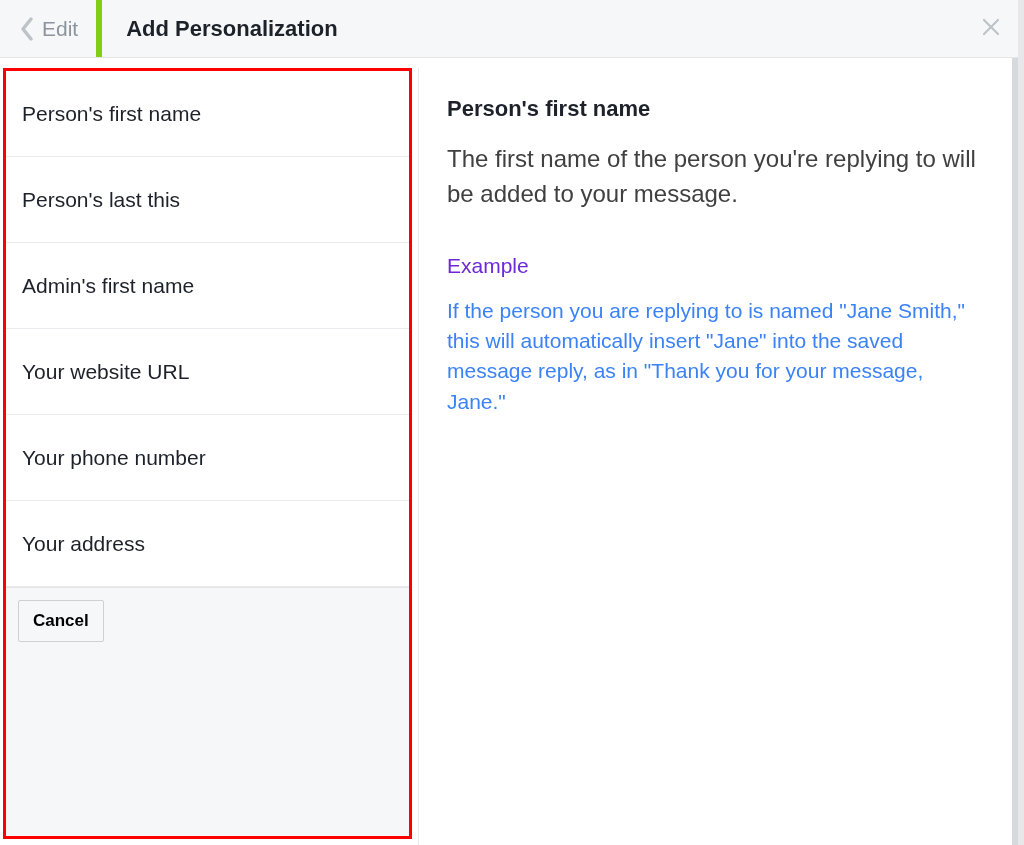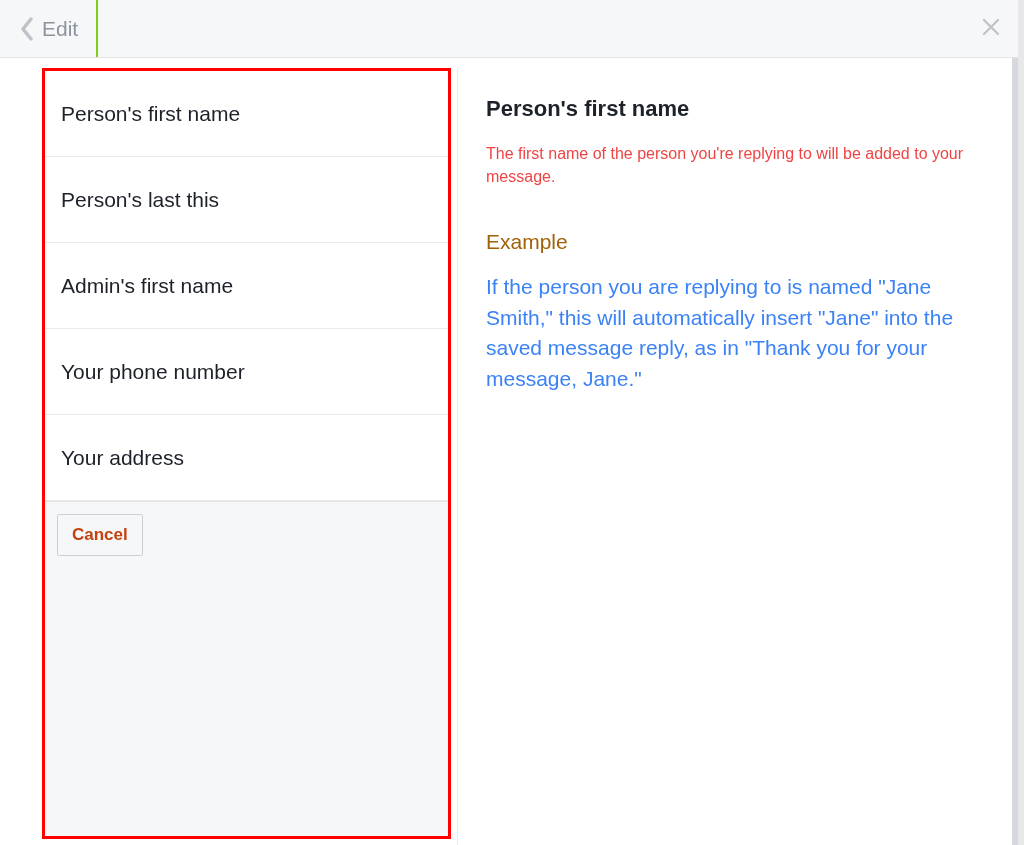--- a/index.html
+++ b/index.html
@@ -27,21 +27,21 @@
       height: 58px;
       border-bottom: 1px solid #e5e5e5;
       background: #f6f7f9;
       position: relative;
     }
     .back-button {
       display: flex;
       align-items: center;
       height: 100%;
       padding: 0 18px 0 20px;
-      border-right: 2px solid #84cc16;
+      border-right: 6px solid #84cc16;
       cursor: pointer;
       text-align: right;
     }
     .chevron-left {
       width: 14px;
       height: 24px;
       display: inline-block;
       margin-right: 8px;
     }
     .chevron-left svg {
@@ -73,21 +73,20 @@
       justify-content: center;
     }
     .close-button svg {
       width: 20px;
       height: 20px;
     }
     .body {
       display: flex;
       height: calc(100% - 58px);
       position: relative;
-      padding-left: 39px;
     }
     .left-panel {
       width: 418px;
       display: flex;
       flex-direction: column;
       position: relative;
     }
     .list-wrapper {
       border: 3px solid #ff0000;
       margin: 10px 6px 6px 3px;
@@ -120,44 +119,44 @@
       display: flex;
       align-items: flex-start;
     }
     .cancel-button {
       background: #f6f7f9;
       border: 1px solid #ced0d4;
       border-radius: 2px;
       padding: 10px 14px;
       font-size: 17px;
       font-weight: 700;
-      color: #c2410c;
+      color: #000000;
       cursor: pointer;
     }
     .right-panel {
       flex: 1;
       padding: 28px 38px 20px 28px;
       border-left: 1px solid #e9eaed;
       margin-top: 10px;
     }
     .detail-title {
       font-size: 22px;
       font-weight: 700;
       color: #1d2129;
       margin-bottom: 20px;
     }
     .detail-description {
-      font-size: 16px;
-      color: #ef4444;
+      font-size: 24px;
+      color: #404040;
       line-height: 1.45;
       margin-bottom: 42px;
     }
     .example-label {
       font-size: 21px;
-      color: #a16207;
+      color: #6d28d9;
       margin-bottom: 18px;
     }
     .example-text {
       font-size: 21px;
       color: #3b82f6;
       line-height: 1.45;
     }
     .right-edge {
       position: absolute;
       top: 0;
@@ -175,20 +174,21 @@
 
   <div class="header">
     <div class="back-button">
       <span class="chevron-left">
         <svg viewBox="0 0 14 24" fill="none" stroke="#bec3c9" stroke-width="3.5" stroke-linecap="round" stroke-linejoin="round">
           <polyline points="11,2 3,12 11,22"></polyline>
         </svg>
       </span>
       <span class="back-label">Edit</span>
     </div>
+    <div class="title">Add Personalization</div>
     <div class="close-button">
       <span>
         <svg viewBox="0 0 20 20" fill="none" stroke="#bec3c9" stroke-width="2.2" stroke-linecap="round">
           <line x1="3" y1="3" x2="17" y2="17"></line>
           <line x1="17" y1="3" x2="3" y2="17"></line>
         </svg>
       </span>
     </div>
   </div>
 
@@ -199,20 +199,23 @@
           <div class="option-item">
             <span>Person's first name</span>
           </div>
           <div class="option-item">
             <span>Person's last this</span>
           </div>
           <div class="option-item">
             <span>Admin's first name</span>
           </div>
           <div class="option-item">
+            <span>Your website URL</span>
+          </div>
+          <div class="option-item">
             <span>Your phone number</span>
           </div>
           <div class="option-item">
             <span>Your address</span>
           </div>
         </div>
         <div class="footer-area">
           <button class="cancel-button">Cancel</button>
         </div>
       </div>

